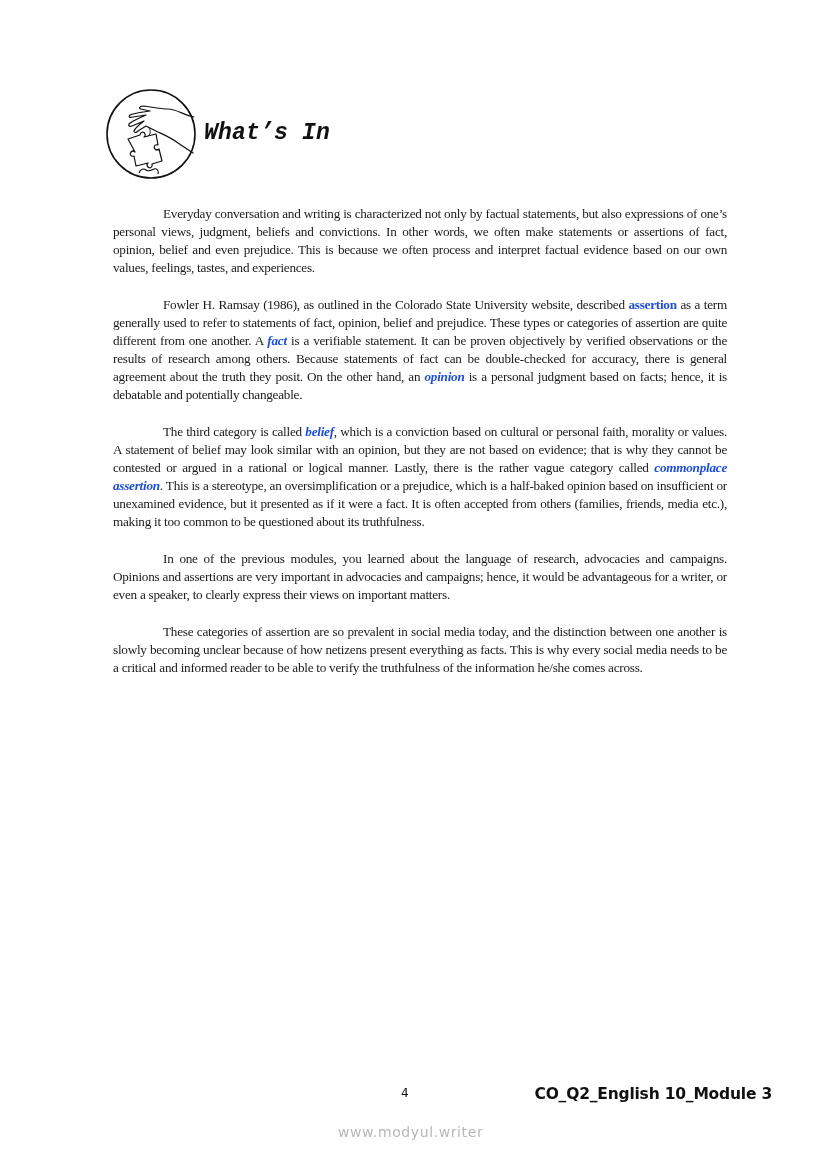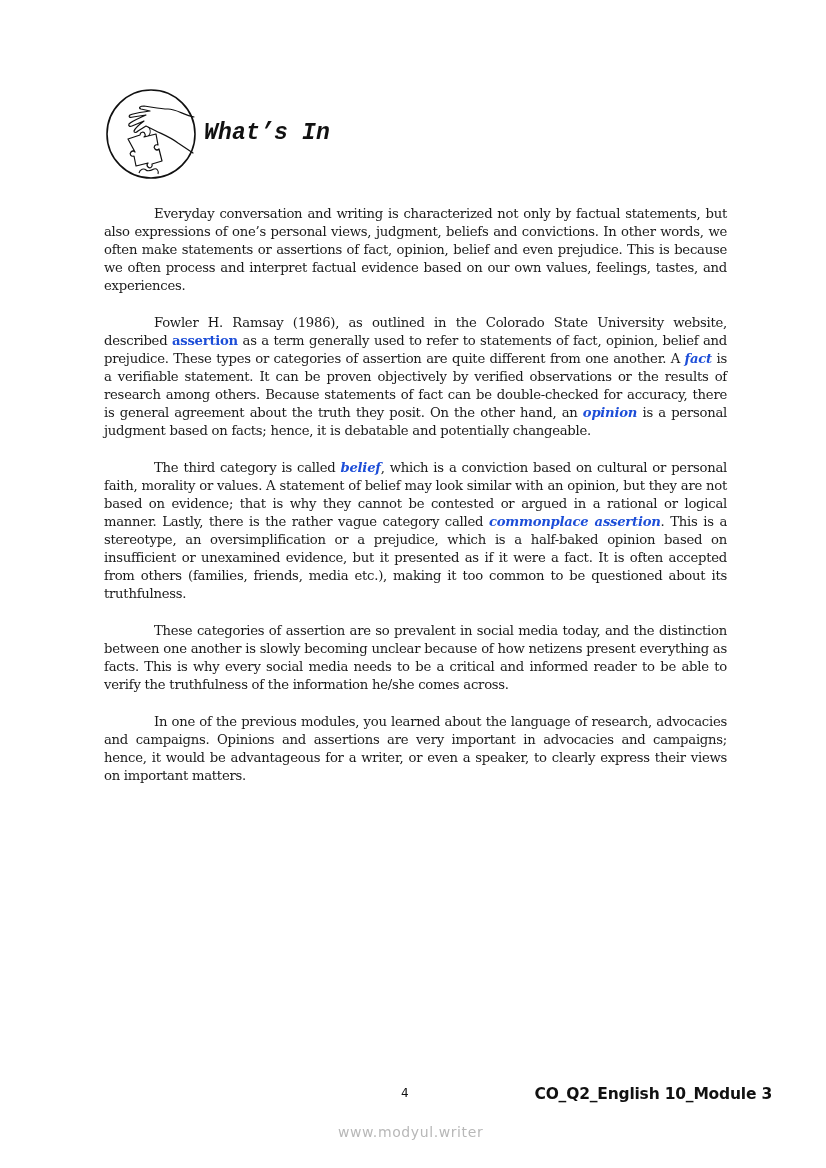--- a/index.html
+++ b/index.html
@@ -43,22 +43,23 @@
       top: 205px;
       width: 627px;
       font-family: "DejaVu Serif", serif;
       font-size: 13.2px;
       line-height: 18px;
       color: #1a1a1a;
     }
     .para {
       text-align: justify;
       text-indent: 50px;
-      margin: 0 0 19px 4px;
+      margin: 0 0 19px 13px;
       letter-spacing: -0.25px;
+      font-family: Liberation Serif, serif;
     }
     .para b, .para .bi {
       font-weight: bold;
       color: #1d4ed8;
     }
     .para .bi {
       font-style: italic;
     }
     .footer-page {
       position: absolute;
@@ -105,20 +106,20 @@
   <span class="header-title">What’s In</span>
 </div>
 
 <div class="content">
   <p class="para"><span>Everyday conversation and writing is characterized not only by factual statements, but also expressions of one’s personal views, judgment, beliefs and convictions. In other words, we often make statements or assertions of fact, opinion, belief and even prejudice. This is because we often process and interpret factual evidence based on our own values, feelings, tastes, and experiences.</span></p>
 
   <p class="para"><span>Fowler H. Ramsay (1986), as outlined in the Colorado State University website, described </span><b>assertion</b><span> as a term generally used to refer to statements of fact, opinion, belief and prejudice. These types or categories of assertion are quite different from one another. A </span><span class="bi">fact</span><span> is a verifiable statement. It can be proven objectively by verified observations or the results of research among others. Because statements of fact can be double-checked for accuracy, there is general agreement about the truth they posit. On the other hand, an </span><span class="bi">opinion</span><span> is a personal judgment based on facts; hence, it is debatable and potentially changeable.</span></p>
 
   <p class="para"><span>The third category is called </span><span class="bi">belief</span><span>, which is a conviction based on cultural or personal faith, morality or values. A statement of belief may look similar with an opinion, but they are not based on evidence; that is why they cannot be contested or argued in a rational or logical manner. Lastly, there is the rather vague category called </span><span class="bi">commonplace assertion</span><span>. This is a stereotype, an oversimplification or a prejudice, which is a half-baked opinion based on insufficient or unexamined evidence, but it presented as if it were a fact. It is often accepted from others (families, friends, media etc.), making it too common to be questioned about its truthfulness.</span></p>
 
+  <p class="para"><span>In one of the previous modules, you learned about the language of research, advocacies and campaigns. Opinions and assertions are very important in advocacies and campaigns; hence, it would be advantageous for a writer, or even a speaker, to clearly express their views on important matters.</span></p>
+
   <p class="para"><span>These categories of assertion are so prevalent in social media today, and the distinction between one another is slowly becoming unclear because of how netizens present everything as facts. This is why every social media needs to be a critical and informed reader to be able to verify the truthfulness of the information he/she comes across.</span></p>
-
-  <p class="para"><span>In one of the previous modules, you learned about the language of research, advocacies and campaigns. Opinions and assertions are very important in advocacies and campaigns; hence, it would be advantageous for a writer, or even a speaker, to clearly express their views on important matters.</span></p>
 </div>
 
 <div class="footer-page">4</div>
 <div class="footer-code">CO_Q2_English 10_Module 3</div>
 <div class="watermark">www.modyul.writer</div>
 
 </body></html>

